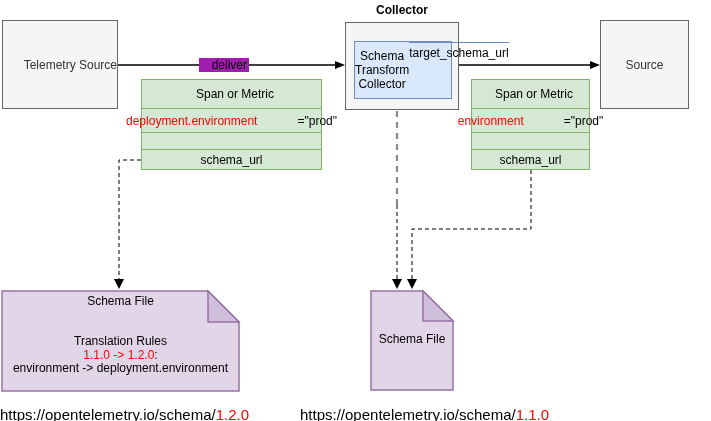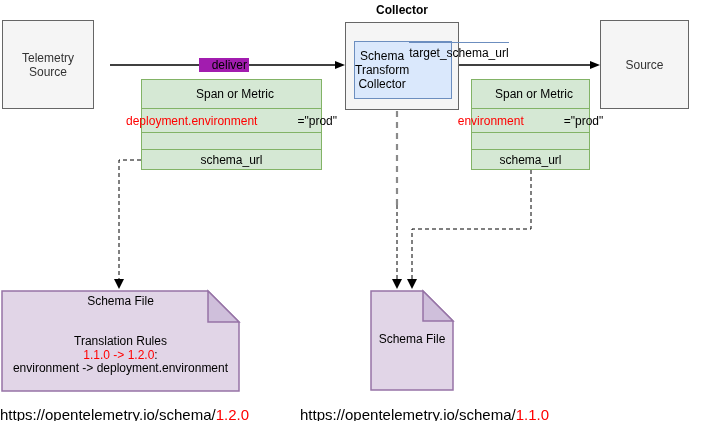--- a/index.html
+++ b/index.html
@@ -73,21 +73,21 @@
     <path d="M531,170 V229 H412 V280" fill="none" stroke="#000000" stroke-width="1" stroke-dasharray="4 3"></path>
     <polygon points="412,289 407,279 417,279" fill="#000000"></polygon>
 
     <polygon points="2,291 208,291 239,322 239,391 2,391" fill="#e1d5e7" stroke="#9673a6" stroke-width="1.5"></polygon>
     <polygon points="208,291 208,322 239,322" fill="#cfbfdb" stroke="#9673a6" stroke-width="1.5"></polygon>
 
     <polygon points="371,291 423,291 453,321 453,390 371,390" fill="#e1d5e7" stroke="#9673a6" stroke-width="1.5"></polygon>
     <polygon points="423,291 423,321 453,321" fill="#cfbfdb" stroke="#9673a6" stroke-width="1.5"></polygon>
   </svg>
 
-  <div class="abs node" style="left:2px;top:20px;width:92px;height:89px;justify-content:flex-end;">
+  <div class="abs node" style="left:2px;top:20px;width:116px;height:89px;justify-content:flex-end;">
     <span>Telemetry Source</span>
   </div>
 
   <div class="abs container-label" style="left:345px;top:3px;width:114px;">Collector</div>
   <div class="abs node" style="left:345px;top:22px;width:114px;height:88px;"></div>
 
   <div class="abs proc" style="left:354px;top:41px;width:98px;height:58px;">
     <div class="proc-title">
       <span>Schema Transform</span>
       <span>Collector</span>

